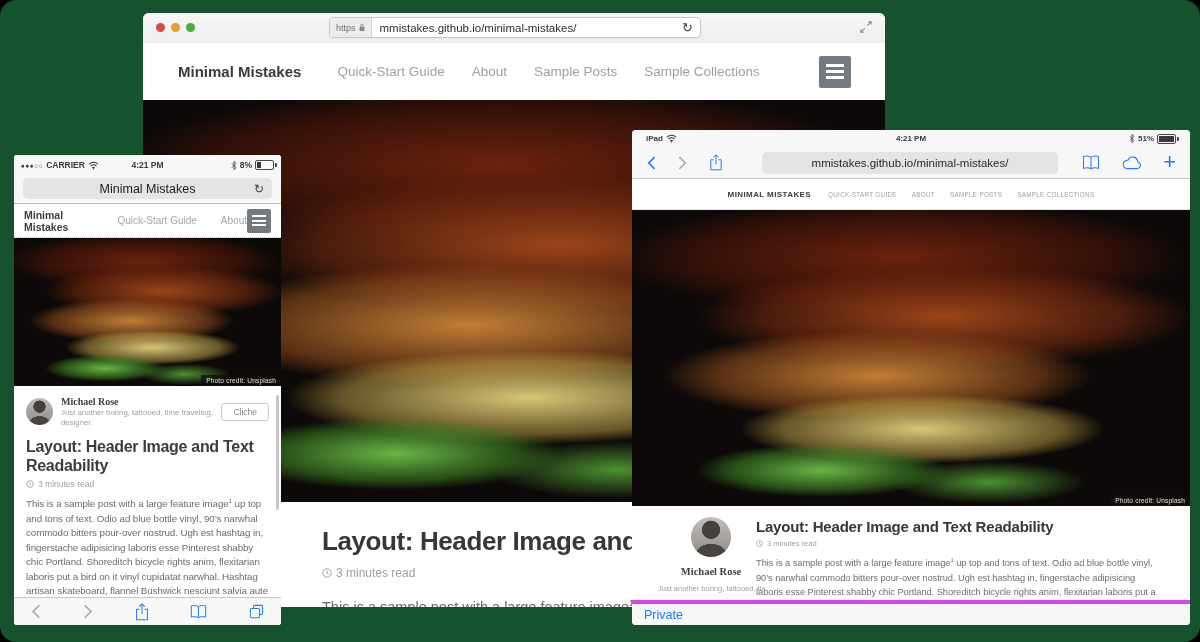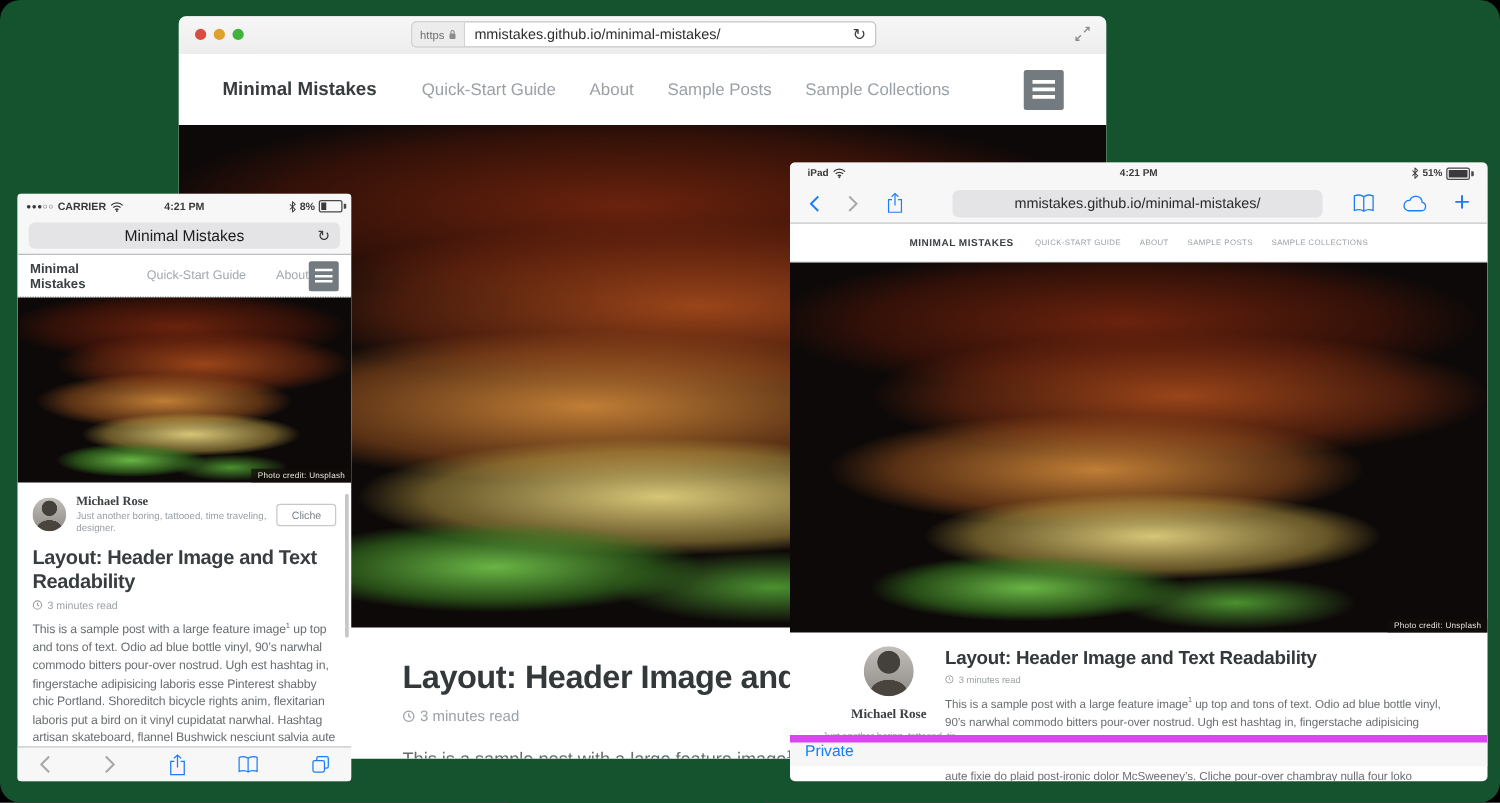--- a/index.html
+++ b/index.html
@@ -115,22 +115,22 @@
   .pad-hero{height:296px;position:relative;}
   .pad-content{position:absolute;top:375px;left:0;right:0;height:120px;overflow:hidden;}
   .pad-side{position:absolute;left:26px;top:12px;width:106px;text-align:center;}
   .pad-side .avatar{width:40px;height:40px;margin:0 auto;}
   .pad-side .a-name{font-size:10.5px;margin-top:8px;}
   .pad-side .a-bio{font-size:7.5px;margin-top:5px;white-space:nowrap;overflow:hidden;}
   .pad-main{position:absolute;left:124px;top:13px;width:404px;}
   .pad-main h1{margin:0;font-size:15px;letter-spacing:-.2px;color:#33383b;white-space:nowrap;}
   .pad-main .meta{margin-top:4px;font-size:7.5px;}
   .pad-main p{margin:8px 0 0;font-size:9.3px;line-height:1.56;letter-spacing:-.05px;color:#6a6f72;}
-  .private-bar{position:absolute;bottom:12px;left:0;right:0;height:25px;background:#f6f6f7;border-top:6px solid #d946ef;
-               display:flex;padding:0 12px;box-sizing:border-box;z-index:6;}
+  .private-bar{position:absolute;bottom:0;left:0;right:0;height:25px;background:#f6f6f7;border-top:4px solid #d946ef;
+               display:flex;align-items:center;padding:0 12px;box-sizing:border-box;z-index:6;}
   .private-label{color:#157efd;font-size:12.5px;}
 </style>
 </head>
 <body>
 
 <div class="stage">
 
   <section class="win" id="desktop">
     <div class="mac-chrome">
       <div class="dots">

